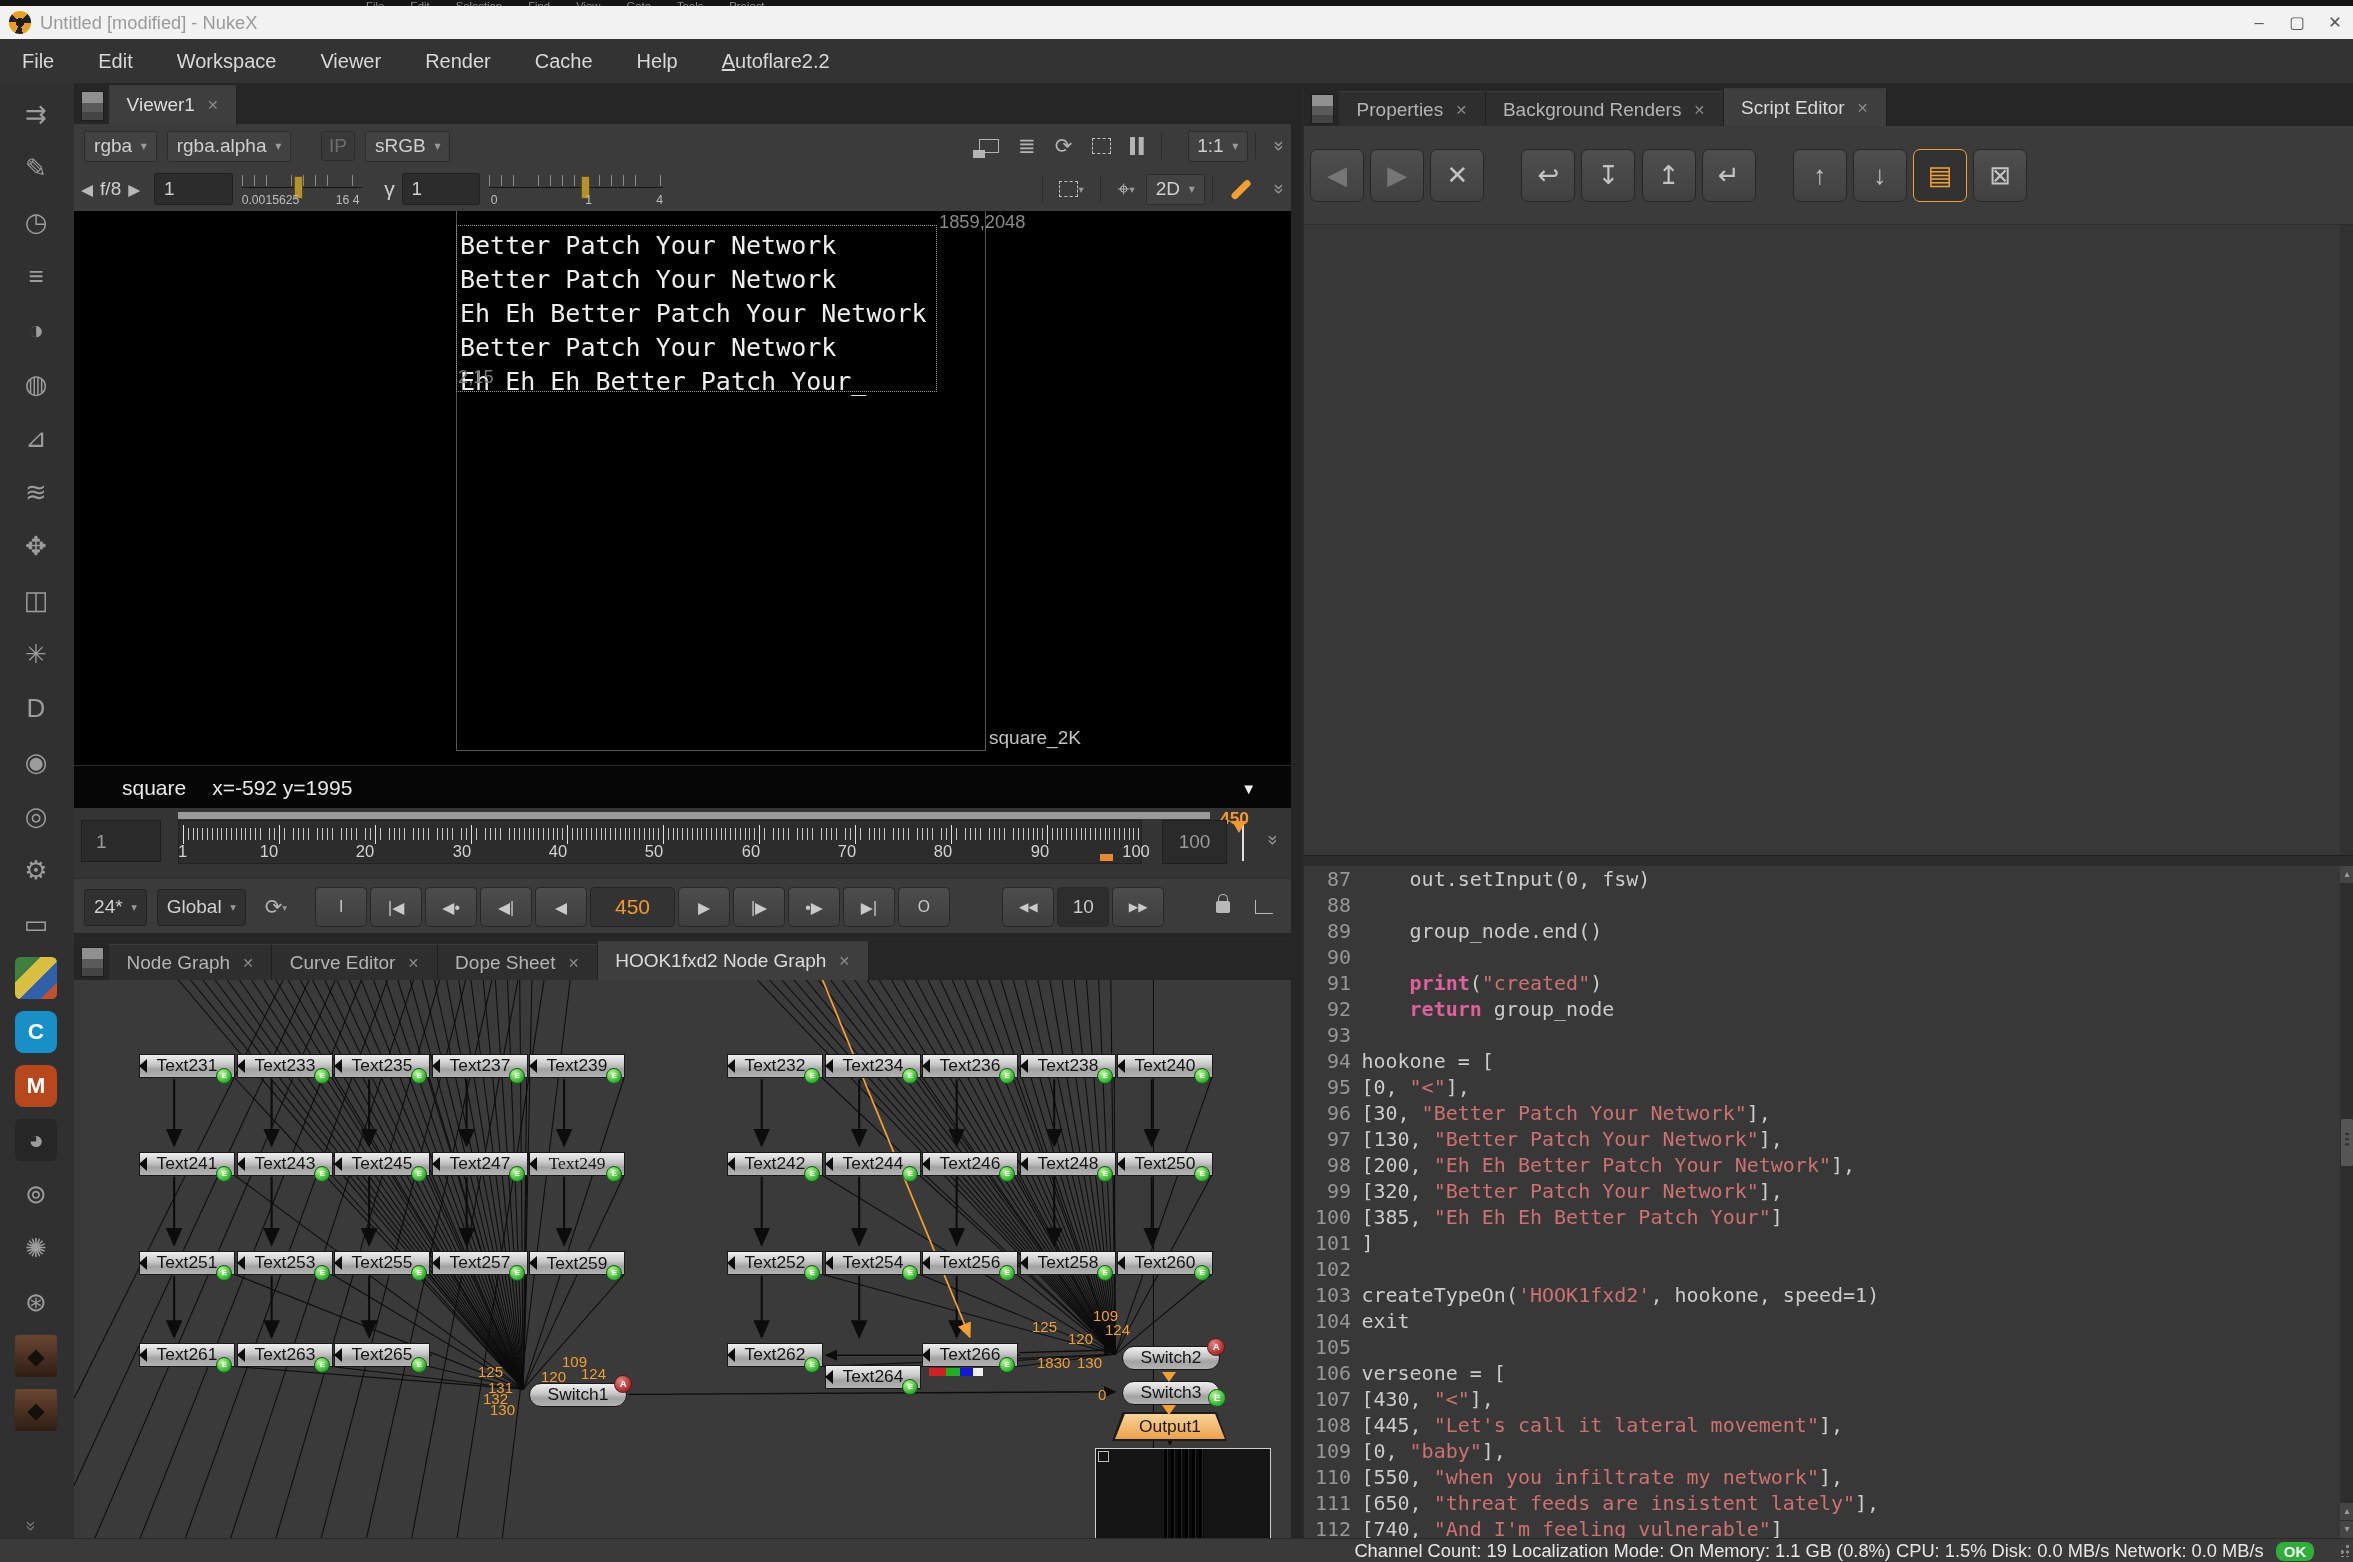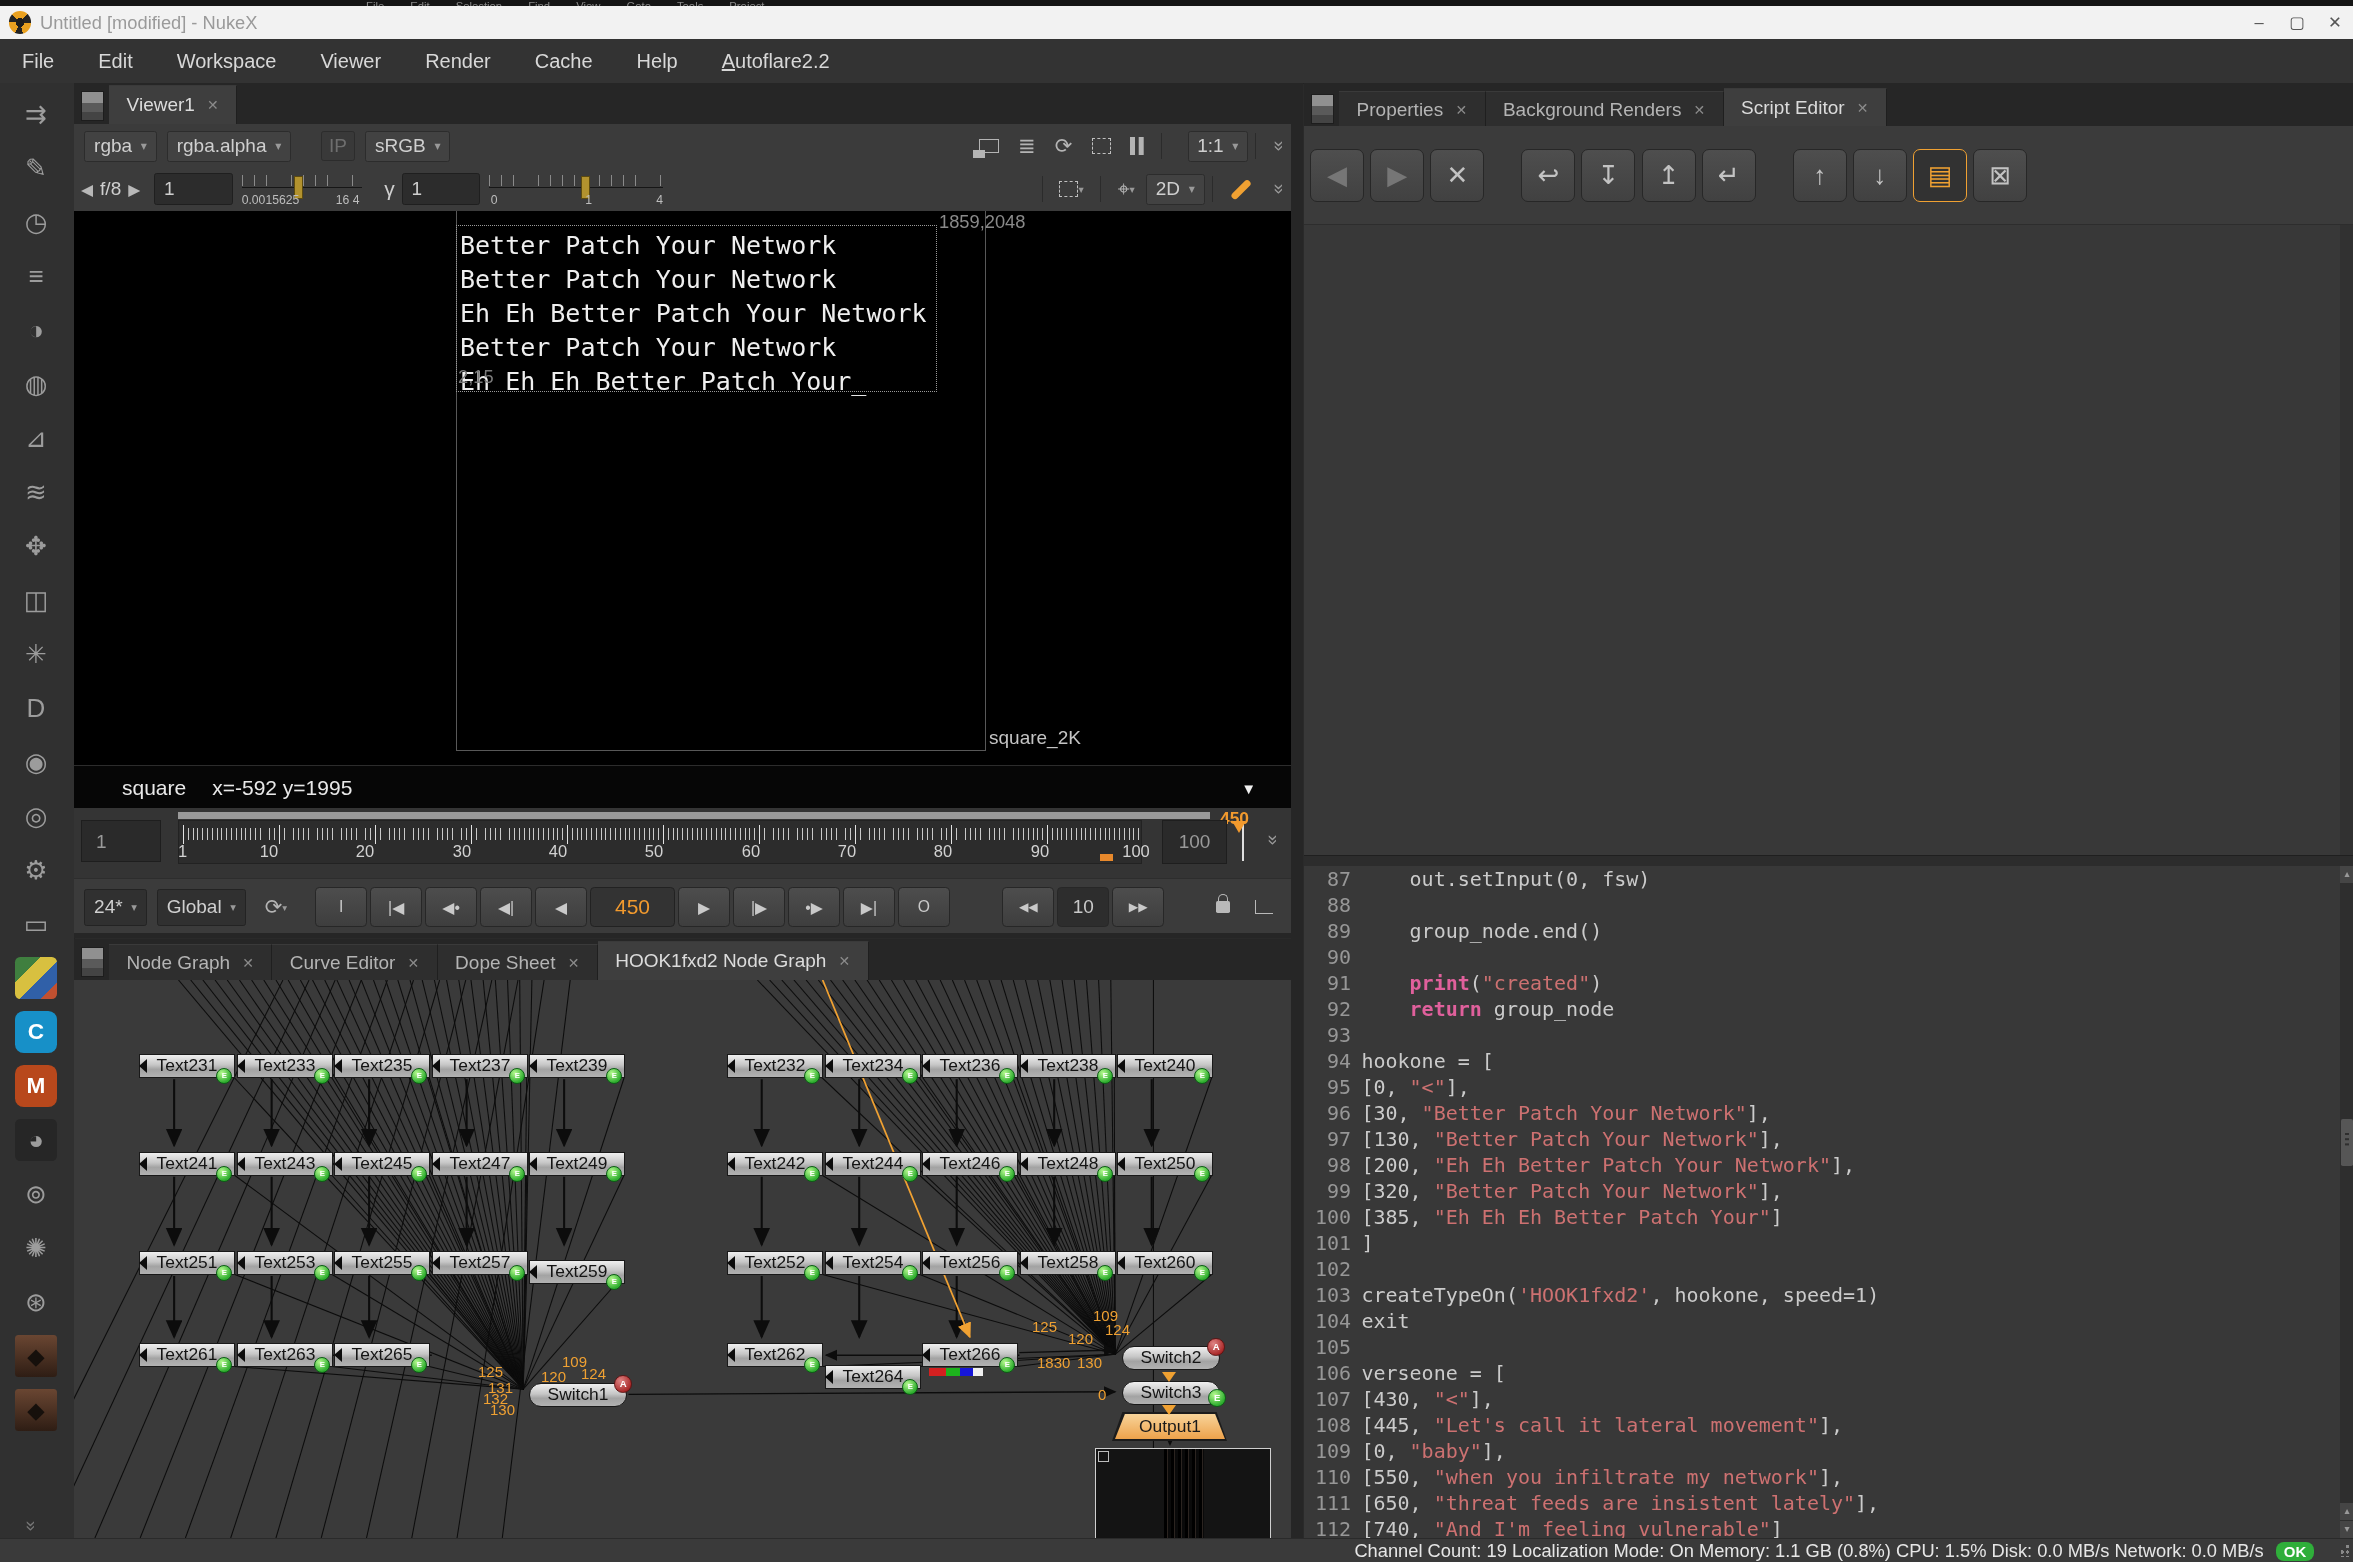--- a/index.html
+++ b/index.html
@@ -609,21 +609,21 @@
       <div class="ng-node" style="left: 260px; top: 172px;">
         <span class="inarr"></span>
         <span>Text245</span>
         <span class="edot">E</span>
       </div>
       <div class="ng-node" style="left: 358px; top: 172px;">
         <span class="inarr"></span>
         <span>Text247</span>
         <span class="edot">E</span>
       </div>
-      <div class="ng-node" style="left: 455px; top: 172px;">
+      <div class="ng-node" style="left: 455px; top: 172px; font-family: Liberation Serif, serif;">
         <span class="inarr"></span>
         <span>Text249</span>
         <span class="edot">E</span>
       </div>
       <div class="ng-node" style="left: 65px; top: 271px;">
         <span class="inarr"></span>
         <span>Text251</span>
         <span class="edot">E</span>
       </div>
       <div class="ng-node" style="left: 163px; top: 271px;">
@@ -634,21 +634,21 @@
       <div class="ng-node" style="left: 260px; top: 271px;">
         <span class="inarr"></span>
         <span>Text255</span>
         <span class="edot">E</span>
       </div>
       <div class="ng-node" style="left: 358px; top: 271px;">
         <span class="inarr"></span>
         <span>Text257</span>
         <span class="edot">E</span>
       </div>
-      <div class="ng-node" style="left: 455px; top: 280px;">
+      <div class="ng-node" style="left: 455px; top: 271px; align-items: flex-end;">
         <span class="inarr"></span>
         <span>Text259</span>
         <span class="edot">E</span>
       </div>
       <div class="ng-node" style="left: 65px; top: 363px;">
         <span class="inarr"></span>
         <span>Text261</span>
         <span class="edot">E</span>
       </div>
       <div class="ng-node" style="left: 163px; top: 363px;">

